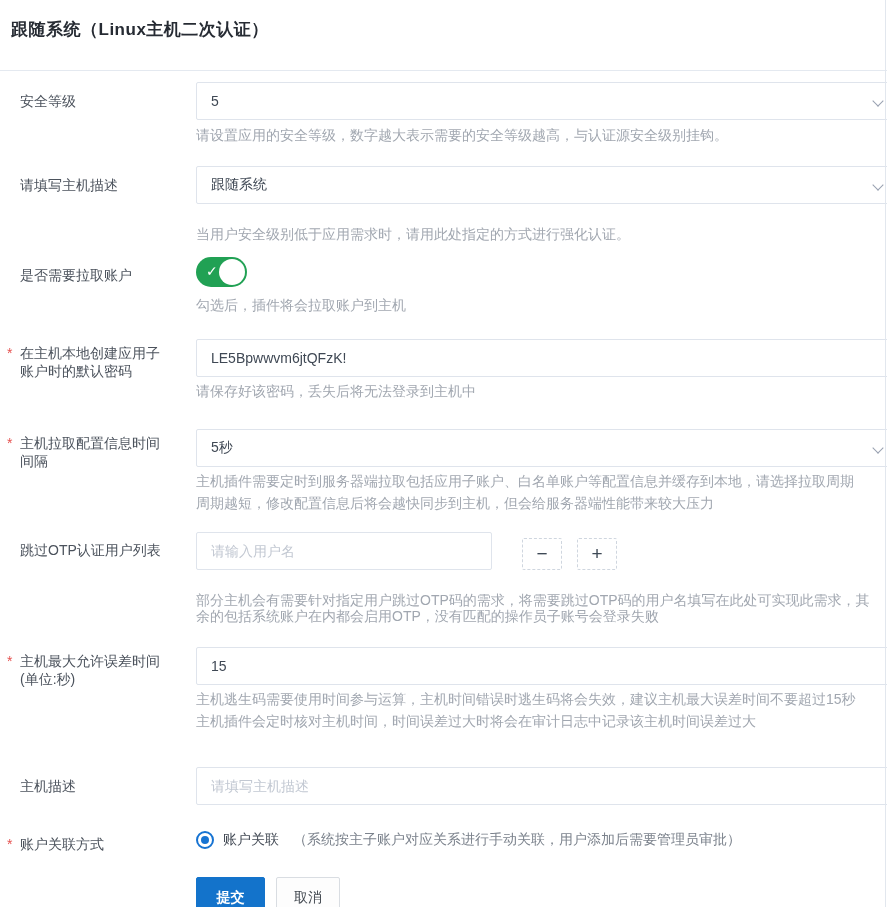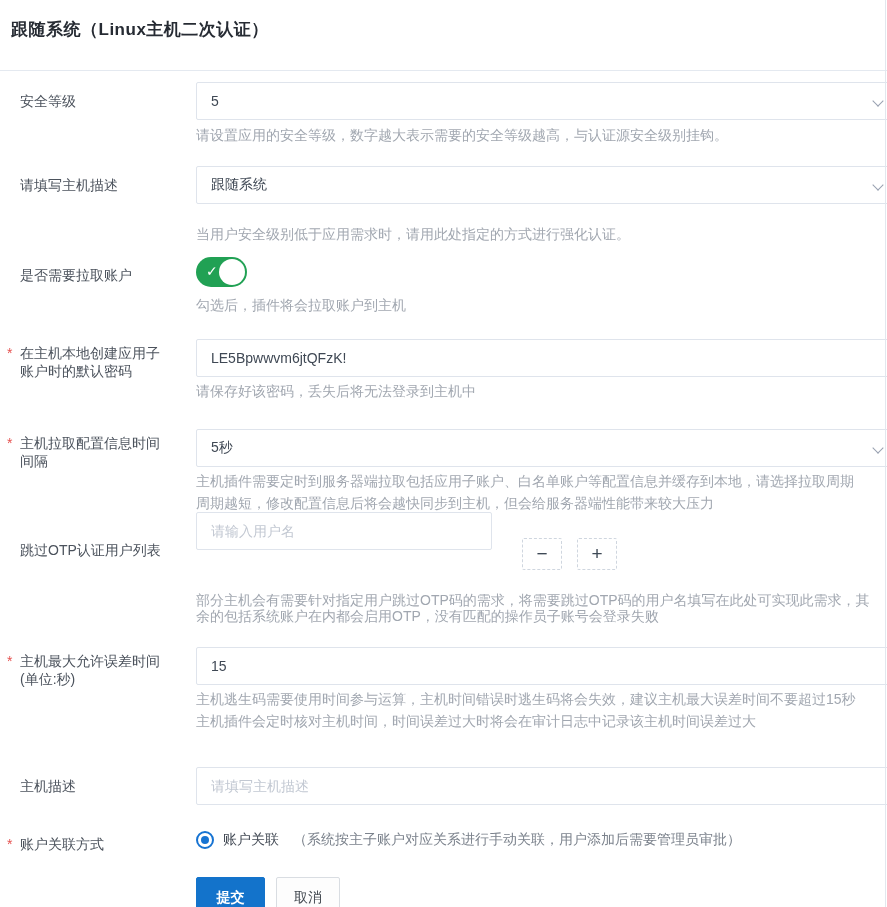--- a/index.html
+++ b/index.html
@@ -135,21 +135,21 @@
     <div class="field-box select-box" style="top:429px">
       <span>5秒</span>
       <span class="chevron"></span>
     </div>
     <div class="help" style="top:471px">主机插件需要定时到服务器端拉取包括应用子账户、白名单账户等配置信息并缓存到本地，请选择拉取周期</div>
     <div class="help" style="top:493px">周期越短，修改配置信息后将会越快同步到主机，但会给服务器端性能带来较大压力</div>
   </div>
 
   <div class="row">
     <div class="lbl" style="top:541px">跳过OTP认证用户列表</div>
-    <input class="field-box narrow" style="top: 512px;" type="text" placeholder="请输入用户名">
+    <input class="field-box narrow" style="top: 532px;" type="text" placeholder="请输入用户名">
     <button class="step-btn" style="left:522px; top:538px">
       <span>−</span>
     </button>
     <button class="step-btn" style="left:577px; top:538px">
       <span>+</span>
     </button>
     <div class="help" style="top:590px">部分主机会有需要针对指定用户跳过OTP码的需求，将需要跳过OTP码的用户名填写在此处可实现此需求，其</div>
     <div class="help" style="top:606px">余的包括系统账户在内都会启用OTP，没有匹配的操作员子账号会登录失败</div>
   </div>
 

